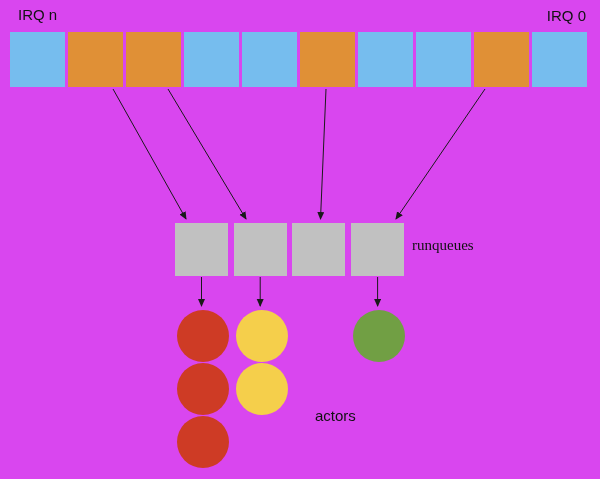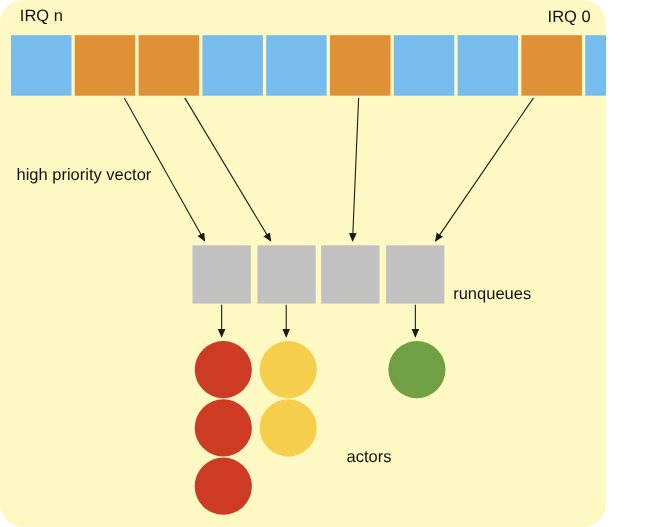--- a/index.html
+++ b/index.html
@@ -2,26 +2,25 @@
 <html><head>
 <meta charset="utf-8">
 <style>
   html, body {
     margin: 0;
     padding: 0;
     background: #ffffff;
   }
   .canvas {
     position: relative;
-    width: 551px;
+    width: 600px;
     height: 479px;
-    background: #fef9c3;
+    background: #d946ef;
     overflow: hidden;
     font-family: "Liberation Sans", sans-serif;
-    border-radius: 21px;
   }
   .lbl {
     position: absolute;
     font-size: 15px;
     line-height: 18px;
     color: #111111;
     white-space: nowrap;
   }
   .sq {
     position: absolute;
@@ -52,31 +51,30 @@
       <div class="sq" style="left: 125.5px; top: 32px; width: 55px; height: 55px; background: rgb(224, 144, 54);"></div>
       <div class="sq" style="left: 183.5px; top: 32px; width: 55px; height: 55px; background: rgb(118, 189, 238);"></div>
       <div class="sq" style="left: 241.5px; top: 32px; width: 55px; height: 55px; background: rgb(118, 189, 238);"></div>
       <div class="sq" style="left: 299.5px; top: 32px; width: 55px; height: 55px; background: rgb(224, 144, 54);"></div>
       <div class="sq" style="left: 357.5px; top: 32px; width: 55px; height: 55px; background: rgb(118, 189, 238);"></div>
       <div class="sq" style="left: 415.5px; top: 32px; width: 55px; height: 55px; background: rgb(118, 189, 238);"></div>
       <div class="sq" style="left: 473.5px; top: 32px; width: 55px; height: 55px; background: rgb(224, 144, 54);"></div>
       <div class="sq" style="left: 531.5px; top: 32px; width: 55px; height: 55px; background: rgb(118, 189, 238);"></div>
     </div>
 
-  <div class="lbl" style="left:15px; top:151px;">high priority vector</div>
 
 
   <div id="runqueue-row">
       <div class="sq" style="left: 175px; top: 223px; width: 53px; height: 53px; background: rgb(193, 193, 193);"></div>
       <div class="sq" style="left: 233.7px; top: 223px; width: 53px; height: 53px; background: rgb(193, 193, 193);"></div>
       <div class="sq" style="left: 292.4px; top: 223px; width: 53px; height: 53px; background: rgb(193, 193, 193);"></div>
       <div class="sq" style="left: 351.1px; top: 223px; width: 53px; height: 53px; background: rgb(193, 193, 193);"></div>
     </div>
 
-  <div class="lbl" style="left:412px; top:259px;">runqueues</div>
+  <div class="lbl" style="left:412px; top:236px;font-family:Liberation Serif, serif;">runqueues</div>
 
   <div id="actors-layer">
       <div class="circle" style="left: 177px; top: 310px; width: 52px; height: 52px; background: rgb(206, 59, 37);"></div>
       <div class="circle" style="left: 177px; top: 363px; width: 52px; height: 52px; background: rgb(206, 59, 37);"></div>
       <div class="circle" style="left: 177px; top: 416px; width: 52px; height: 52px; background: rgb(206, 59, 37);"></div>
       <div class="circle" style="left: 235.7px; top: 310px; width: 52px; height: 52px; background: rgb(245, 207, 75);"></div>
       <div class="circle" style="left: 235.7px; top: 363px; width: 52px; height: 52px; background: rgb(245, 207, 75);"></div>
       <div class="circle" style="left: 353.1px; top: 310px; width: 52px; height: 52px; background: rgb(113, 159, 68);"></div>
     </div>
 

